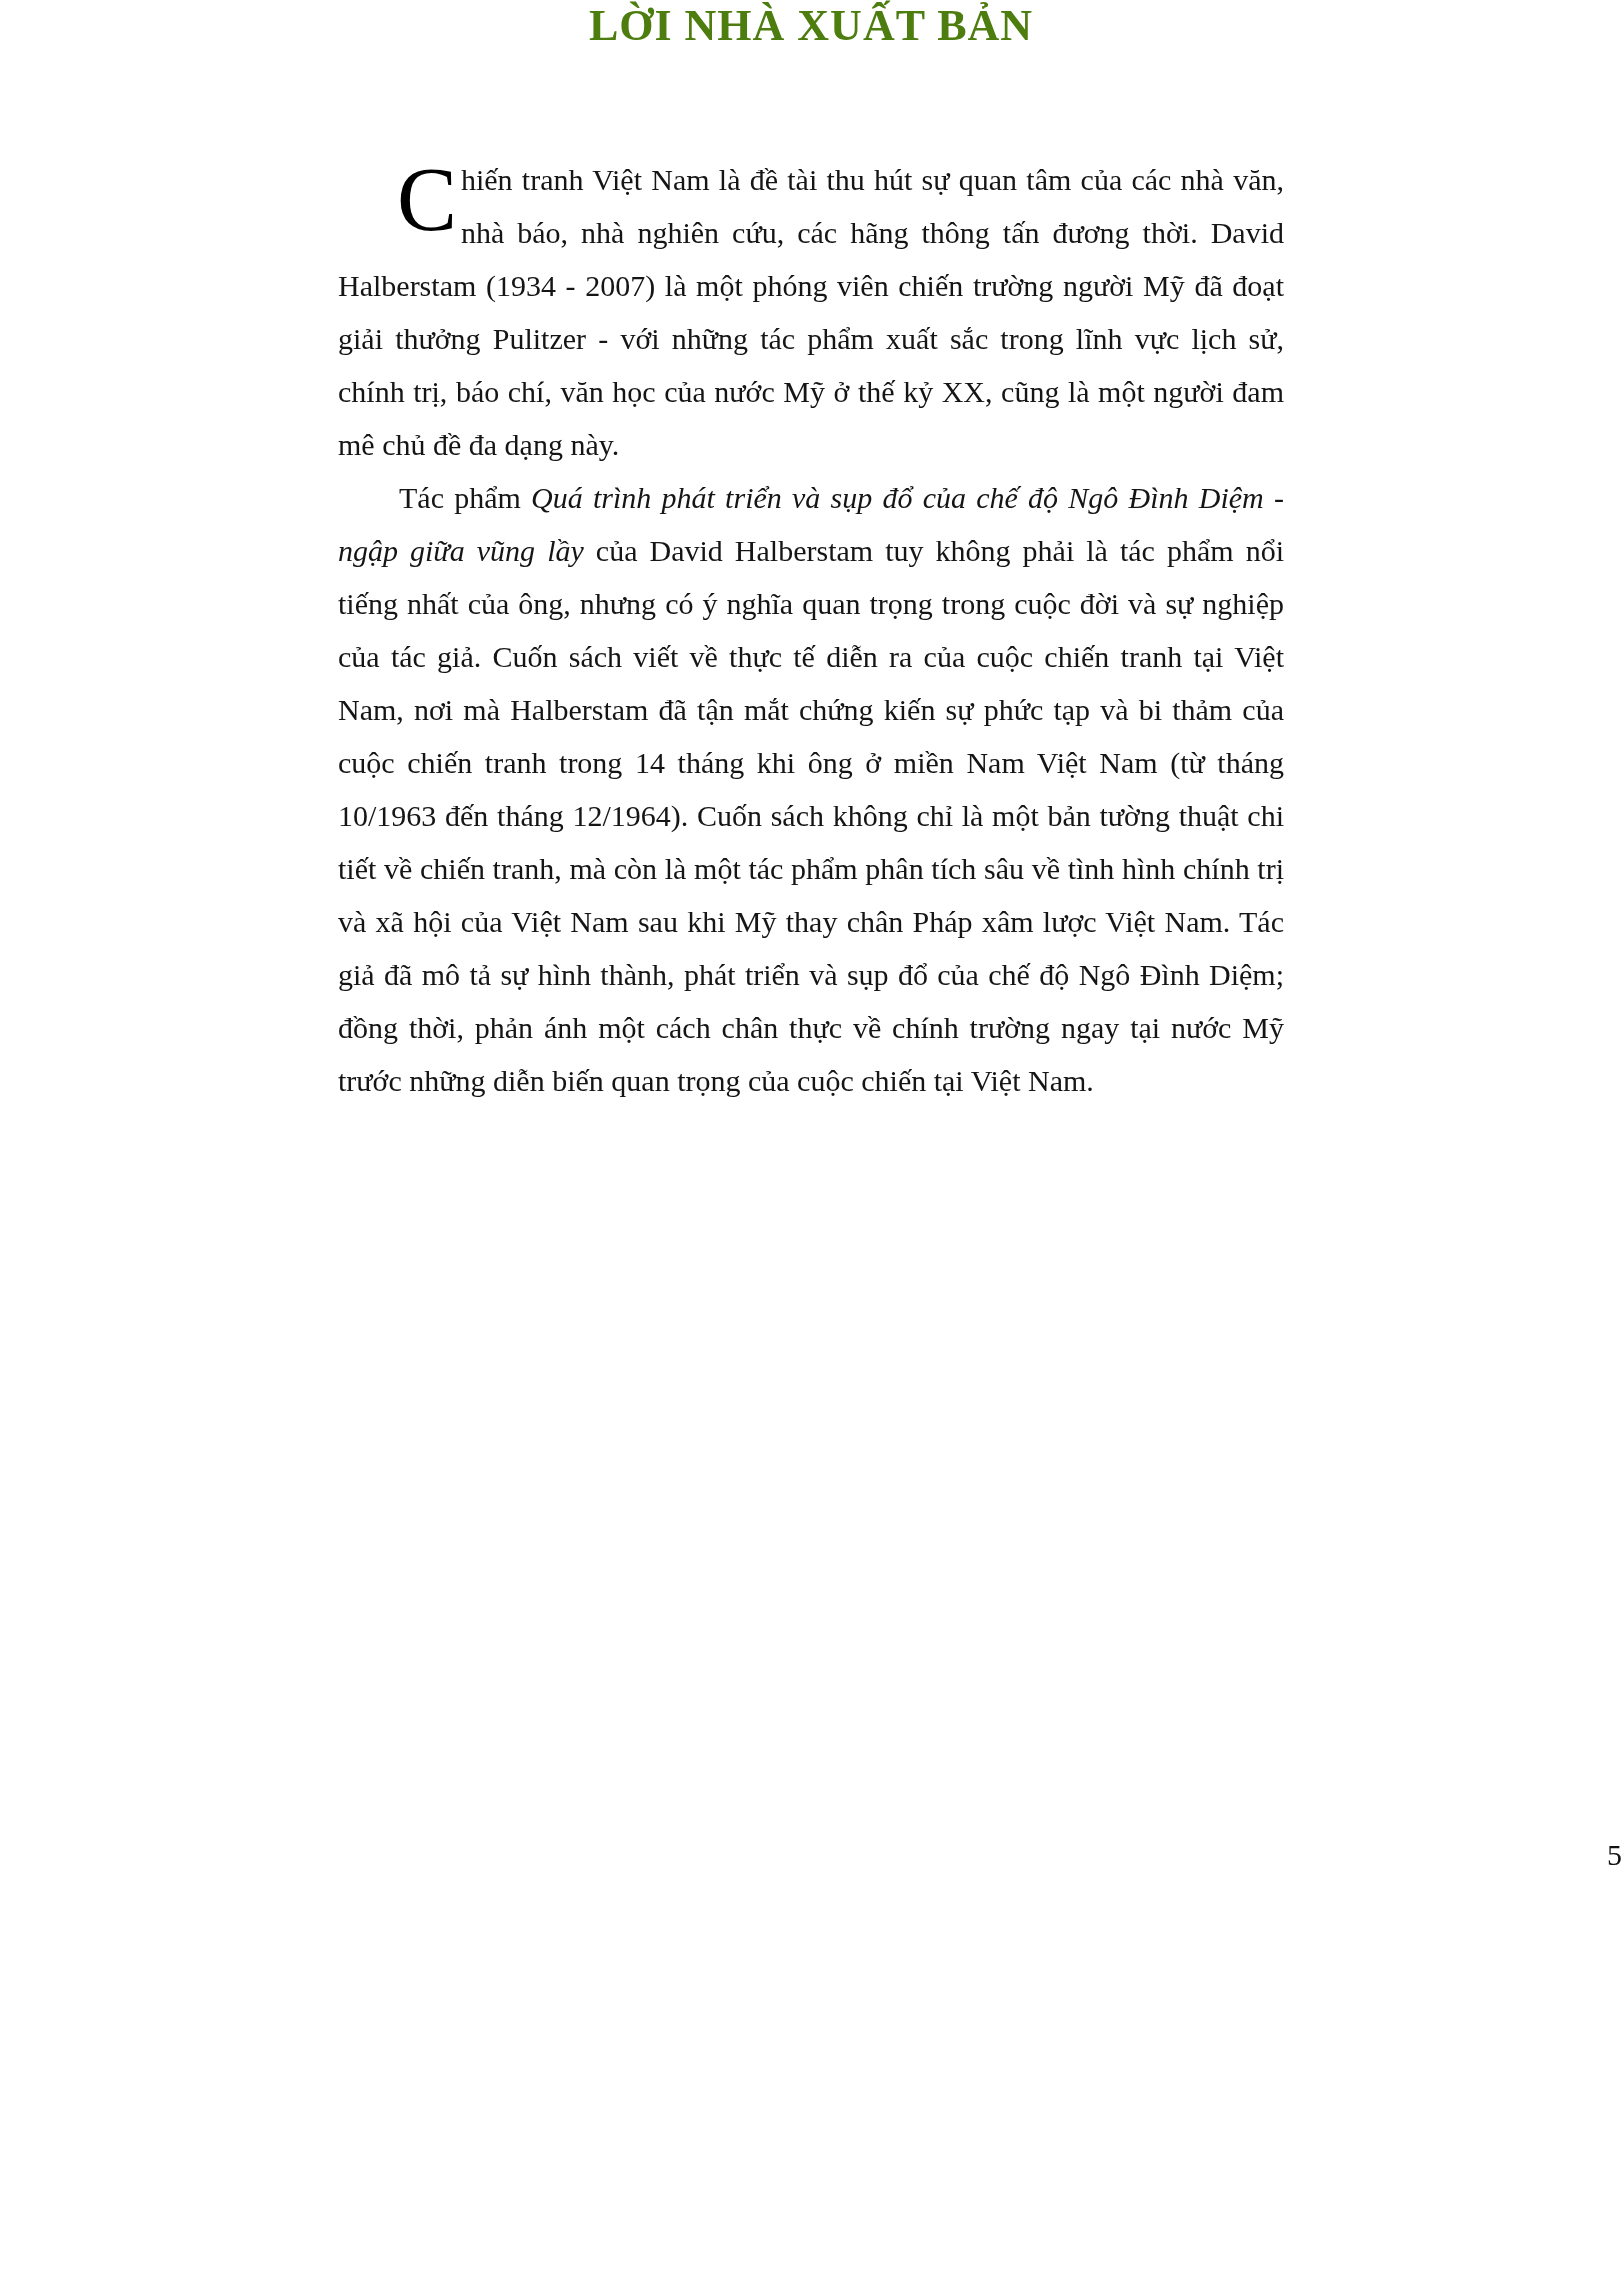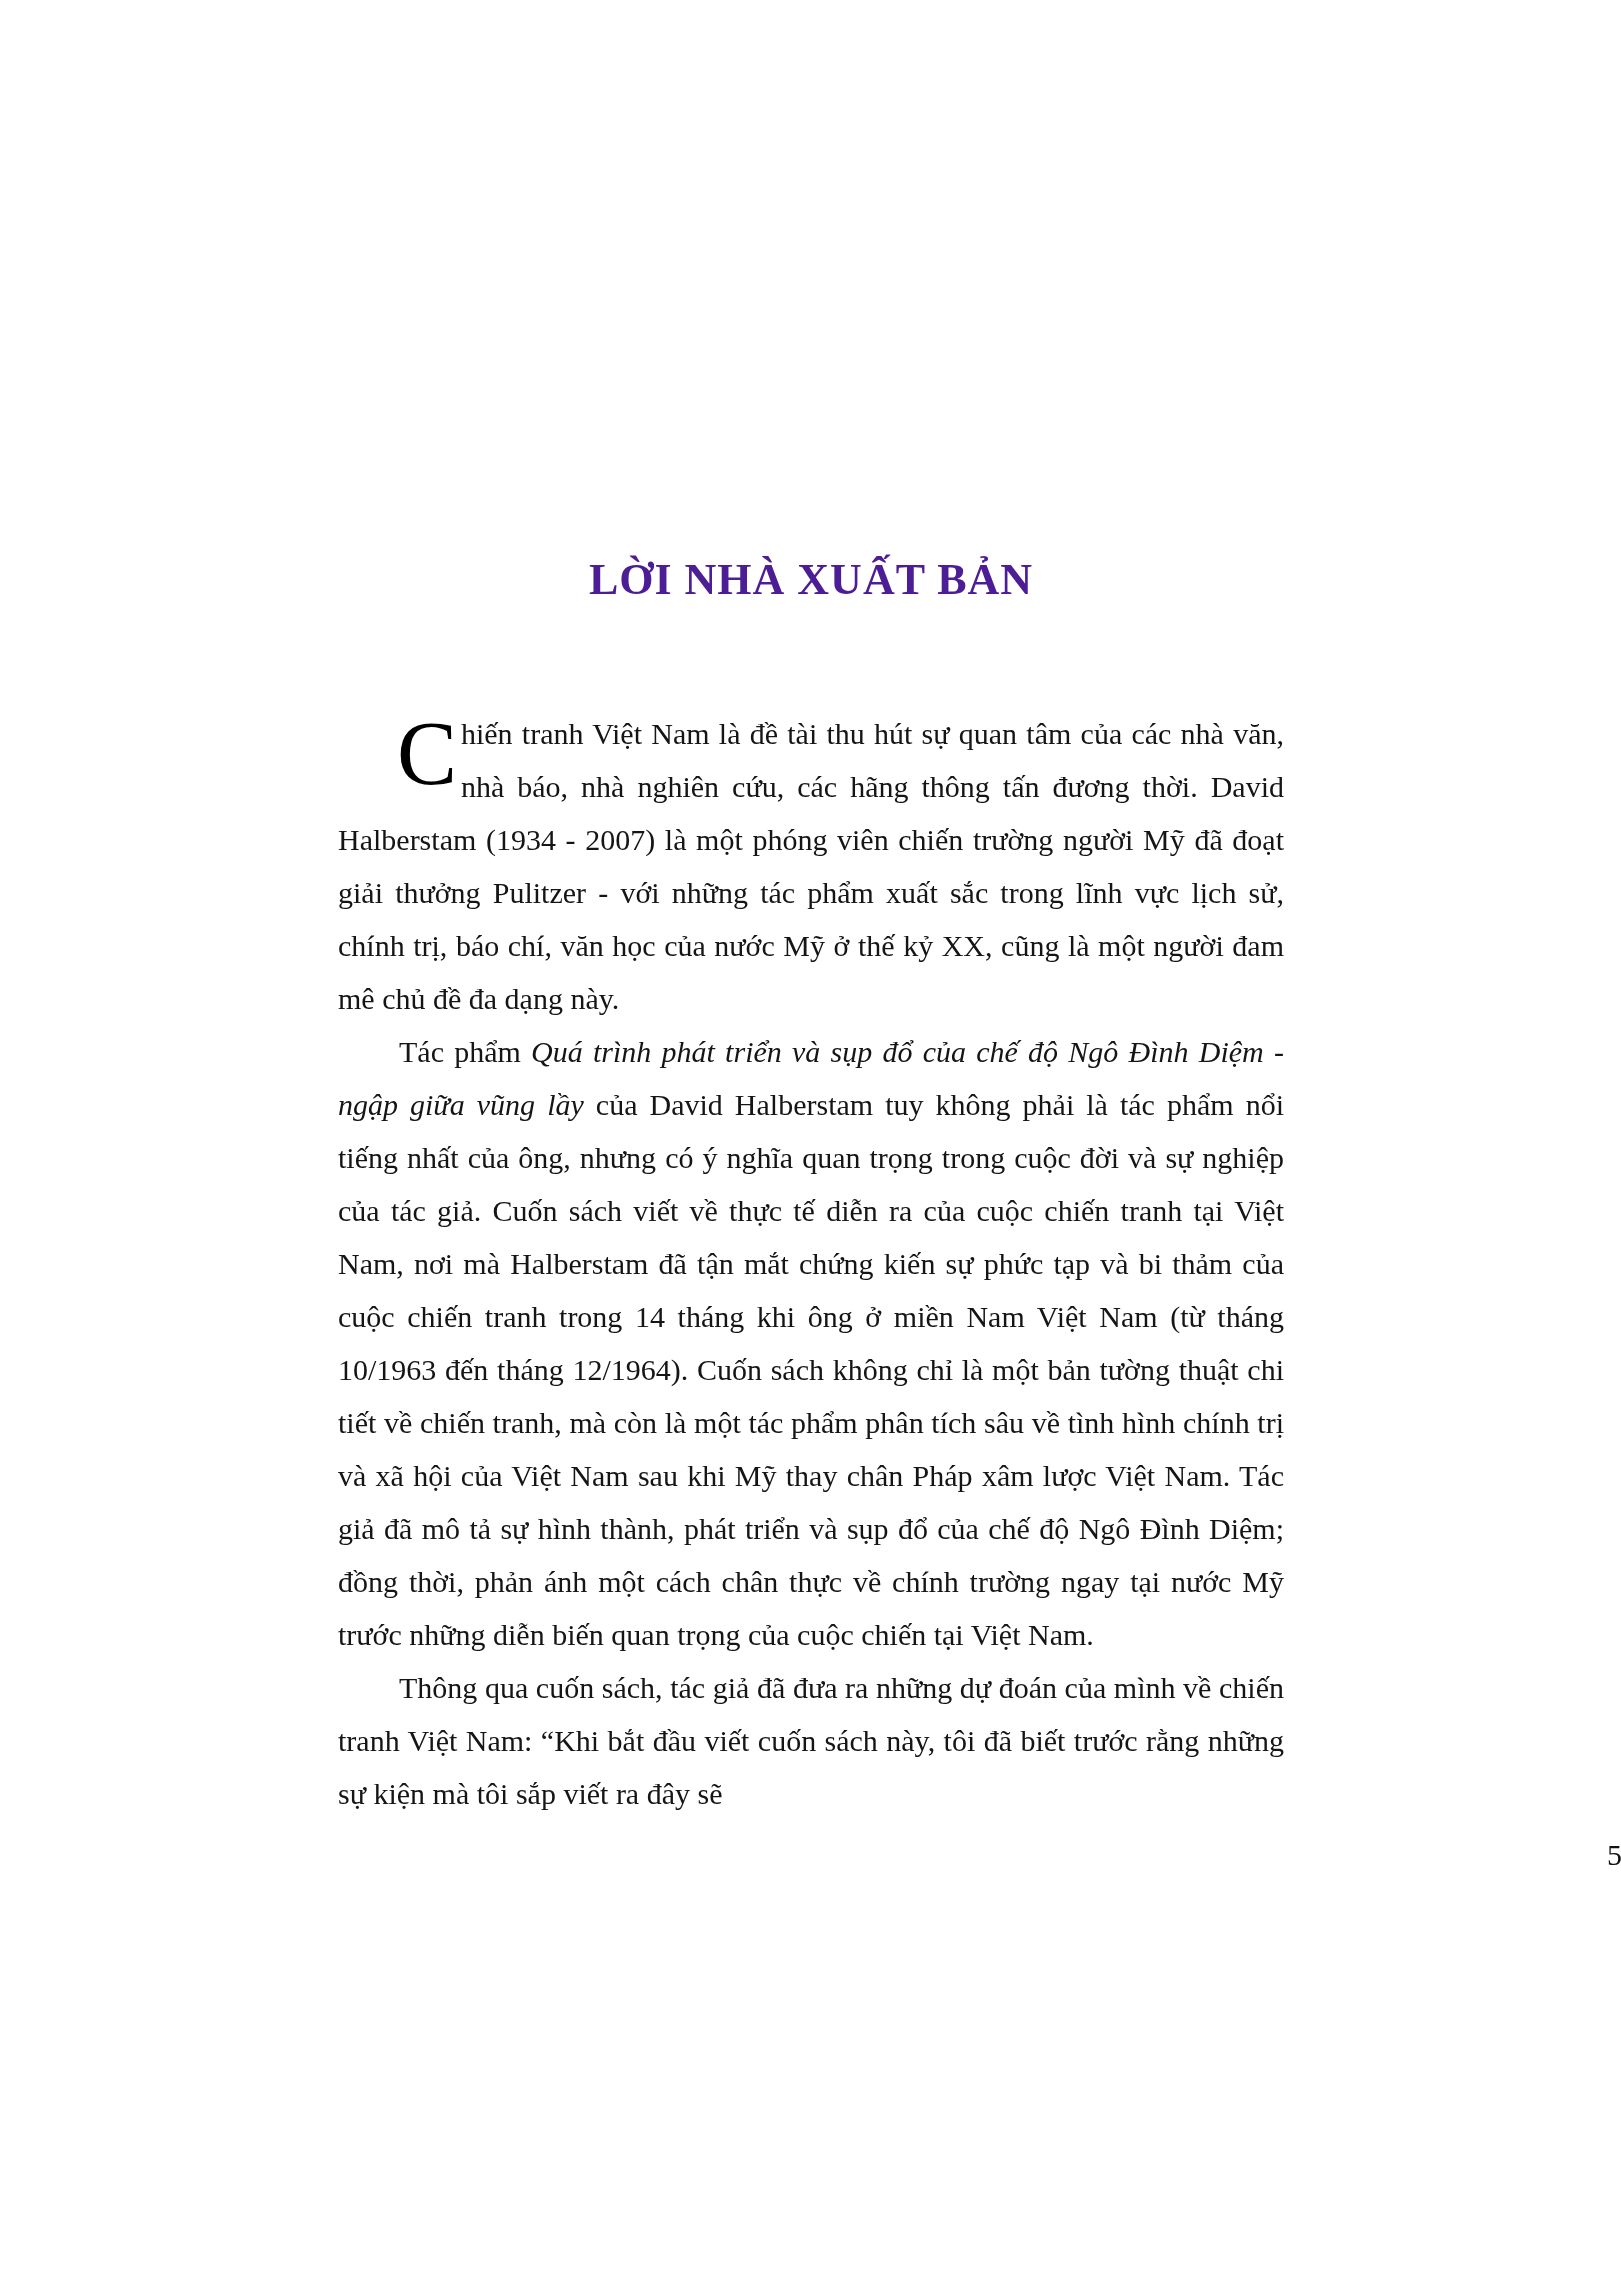--- a/index.html
+++ b/index.html
@@ -27,27 +27,26 @@
 
   .content {
     position: absolute;
     left: 338px;
     top: 0;
     width: 946px;
   }
 
   .page-title {
     margin: 0;
-    padding-top: 554px;
     text-align: center;
     font-family: "Liberation Serif", serif;
     font-weight: bold;
     font-size: 44px;
     letter-spacing: 1px;
-    color: #4c1d95;
+    color: #4d7c0f;
   }
 
   .body-text {
     margin-top: 102px;
   }
 
   p.para {
     margin: 0;
     font-size: 30px;
     line-height: 53px;
@@ -104,20 +103,19 @@
     <div class="body-text">
 
       <p class="para dropcap-para">
         <span class="dropcap">C</span><span>hiến tranh Việt Nam là đề tài thu hút sự quan tâm của các nhà văn, nhà báo, nhà nghiên cứu, các hãng thông tấn đương thời. David Halberstam (1934 - 2007) là một phóng viên chiến trường người Mỹ đã đoạt giải thưởng Pulitzer - với những tác phẩm xuất sắc trong lĩnh vực lịch sử, chính trị, báo chí, văn học của nước Mỹ ở thế kỷ XX, cũng là một người đam mê chủ đề đa dạng này.</span>
       </p>
 
       <p class="para indent">
         <span>Tác phẩm </span><span class="ital">Quá trình phát triển và sụp đổ của chế độ Ngô Đình Diệm - ngập giữa vũng lầy</span><span> của David Halberstam tuy không phải là tác phẩm nổi tiếng nhất của ông, nhưng có ý nghĩa quan trọng trong cuộc đời và sự nghiệp của tác giả. Cuốn sách viết về thực tế diễn ra của cuộc chiến tranh tại Việt Nam, nơi mà Halberstam đã tận mắt chứng kiến sự phức tạp và bi thảm của cuộc chiến tranh trong 14 tháng khi ông ở miền Nam Việt Nam (từ tháng 10/1963 đến tháng 12/1964). Cuốn sách không chỉ là một bản tường thuật chi tiết về chiến tranh, mà còn là một tác phẩm phân tích sâu về tình hình chính trị và xã hội của Việt Nam sau khi Mỹ thay chân Pháp xâm lược Việt Nam. Tác giả đã mô tả sự hình thành, phát triển và sụp đổ của chế độ Ngô Đình Diệm; đồng thời, phản ánh một cách chân thực về chính trường ngay tại nước Mỹ trước những diễn biến quan trọng của cuộc chiến tại Việt Nam.</span>
       </p>
 
-      <p class="para indent">Thông qua cuốn sách, tác giả đã đưa ra những dự đoán của mình về chiến tranh Việt Nam: “Khi bắt đầu viết cuốn sách này, tôi đã biết trước rằng những sự kiện mà tôi sắp viết ra đây sẽ</p>
 
     </div>
 
     <div class="page-number">5</div>
   </div>
 </div>
 
 
 </body></html>

